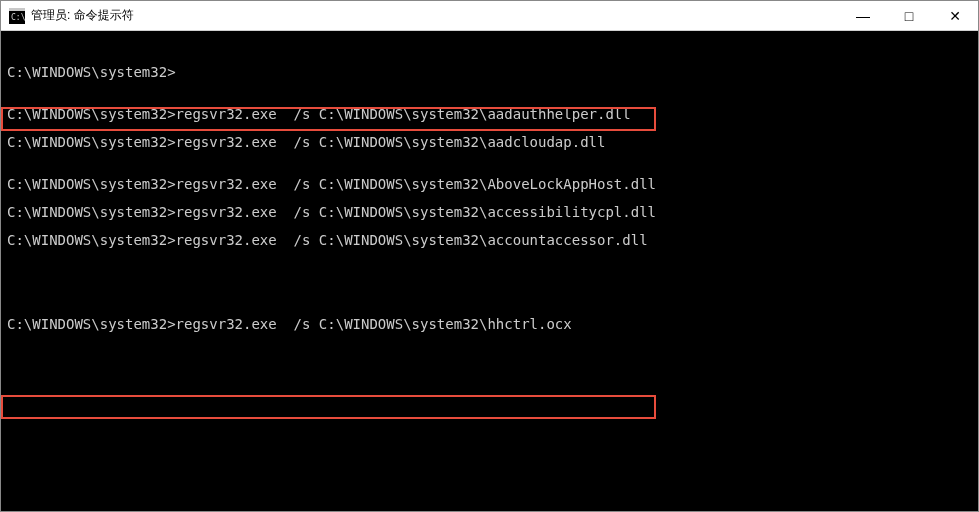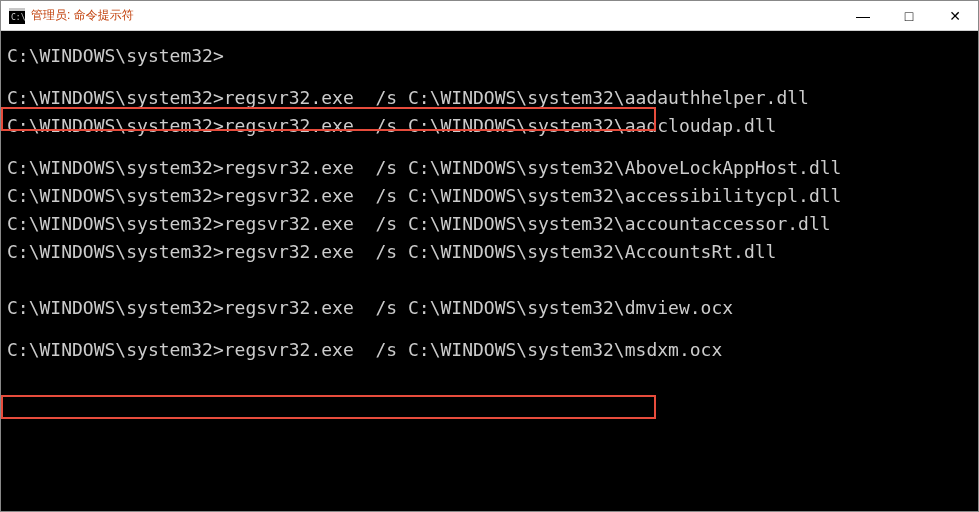--- a/index.html
+++ b/index.html
@@ -1,24 +1,24 @@
 <!DOCTYPE html>
 <html><head>
 <meta charset="utf-8">
 <style>
   * { margin: 0; padding: 0; box-sizing: border-box; }
   html, body { width: 979px; height: 512px; overflow: hidden; font-family: "Segoe UI", Tahoma, sans-serif; }
   .window { width: 979px; height: 512px; background: #fff; display: flex; flex-direction: column; border: 1px solid #888; }
   .titlebar { height: 30px; background: #fff; display: flex; align-items: center; border-bottom: 1px solid #d0d0d0; }
   .titlebar .icon { width: 16px; height: 16px; margin-left: 8px; margin-right: 6px; display: flex; align-items: center; justify-content: center; }
   .titlebar .icon svg { display: block; }
-  .titlebar .title { font-size: 12px; color: #c2410c; flex: 0 0 auto; }
+  .titlebar .title { font-size: 12px; color: #000000; flex: 0 0 auto; }
   .titlebar .spacer { flex: 1; }
   .titlebar .btn { width: 46px; height: 30px; display: flex; align-items: center; justify-content: center; font-size: 14px; color: #000; cursor: pointer; }
-  .console { flex: 1; background: #000; color: #ccc; font-family: "NSimSun","SimSun","Consolas",monospace; font-size: 18px; line-height: 14px; padding: 4px 0 0 6px; position: relative; overflow: hidden; }
+  .console { flex: 1; background: #000; color: #ccc; font-family: "NSimSun","SimSun","Consolas",monospace; font-size: 14px; line-height: 14px; padding: 20px 0 0 6px; position: relative; overflow: hidden; }
   .row { height: 14px; white-space: pre; }
   .gap { height: 14px; }
   .hl { position: absolute; border: 2px solid #e74c3c; pointer-events: none; }
 </style>
 </head>
 <body>
 
 <div class="window">
   <div class="titlebar">
     <span class="icon">
@@ -50,26 +50,24 @@
     <div class="gap"></div>
     <div class="row">C:\WINDOWS\system32&gt;regsvr32.exe  /s C:\WINDOWS\system32\aadcloudap.dll</div>
     <div class="gap"></div>
     <div class="gap"></div>
     <div class="row">C:\WINDOWS\system32&gt;regsvr32.exe  /s C:\WINDOWS\system32\AboveLockAppHost.dll</div>
     <div class="gap"></div>
     <div class="row">C:\WINDOWS\system32&gt;regsvr32.exe  /s C:\WINDOWS\system32\accessibilitycpl.dll</div>
     <div class="gap"></div>
     <div class="row">C:\WINDOWS\system32&gt;regsvr32.exe  /s C:\WINDOWS\system32\accountaccessor.dll</div>
     <div class="gap"></div>
-    <div class="row">C:\WINDOWS\system32&gt;regsvr32.exe  /s C:\WINDOWS\system32\AccountsRt.dll</div>
     <div class="gap"></div>
     <div class="gap"></div>
     <div class="gap"></div>
-    <div class="row">C:\WINDOWS\system32&gt;regsvr32.exe  /s C:\WINDOWS\system32\dmview.ocx</div>
     <div class="gap"></div>
+    <div class="row">C:\WINDOWS\system32&gt;regsvr32.exe  /s C:\WINDOWS\system32\hhctrl.ocx</div>
     <div class="gap"></div>
-    <div class="row">C:\WINDOWS\system32&gt;regsvr32.exe  /s C:\WINDOWS\system32\msdxm.ocx</div>
     <div class="gap"></div>
 
     <div class="hl" style="left:0px;top:76px;width:655px;height:24px;"></div>
     <div class="hl" style="left:0px;top:364px;width:655px;height:24px;"></div>
   </div>
 </div>
 
 </body></html>

